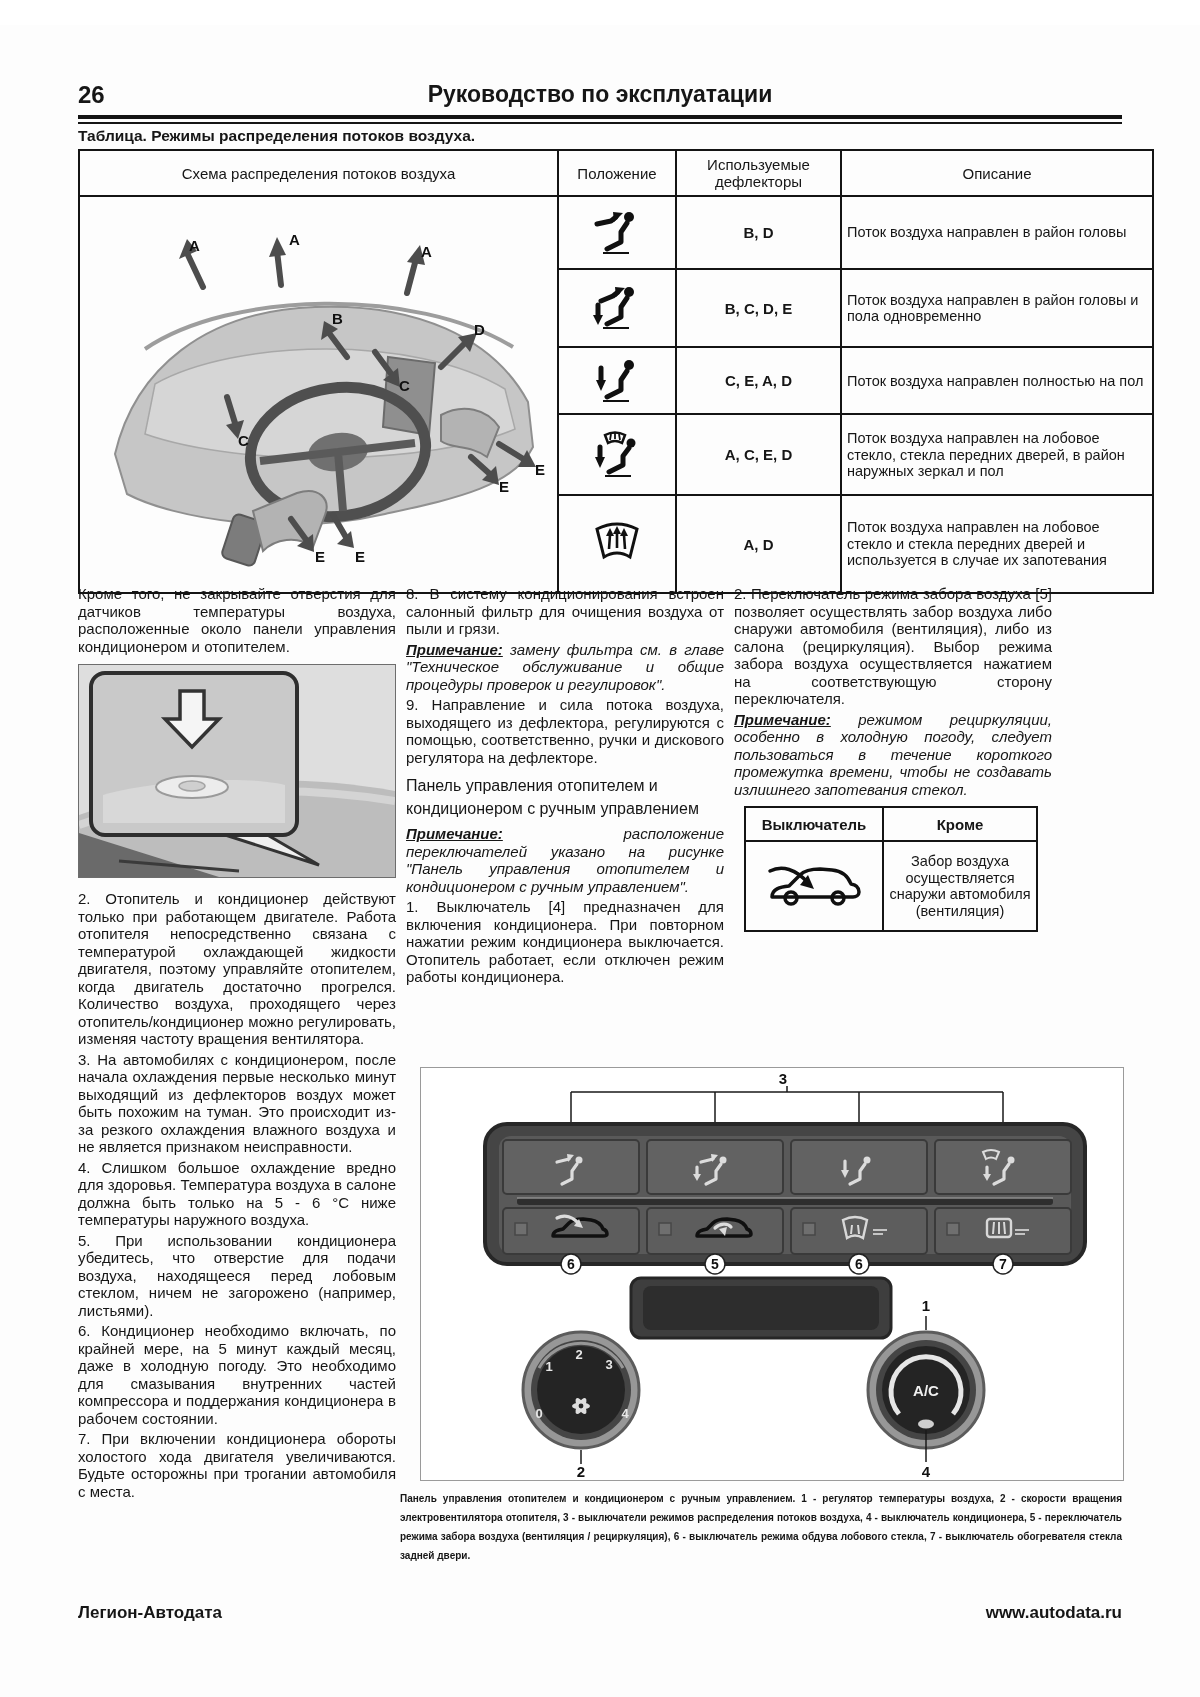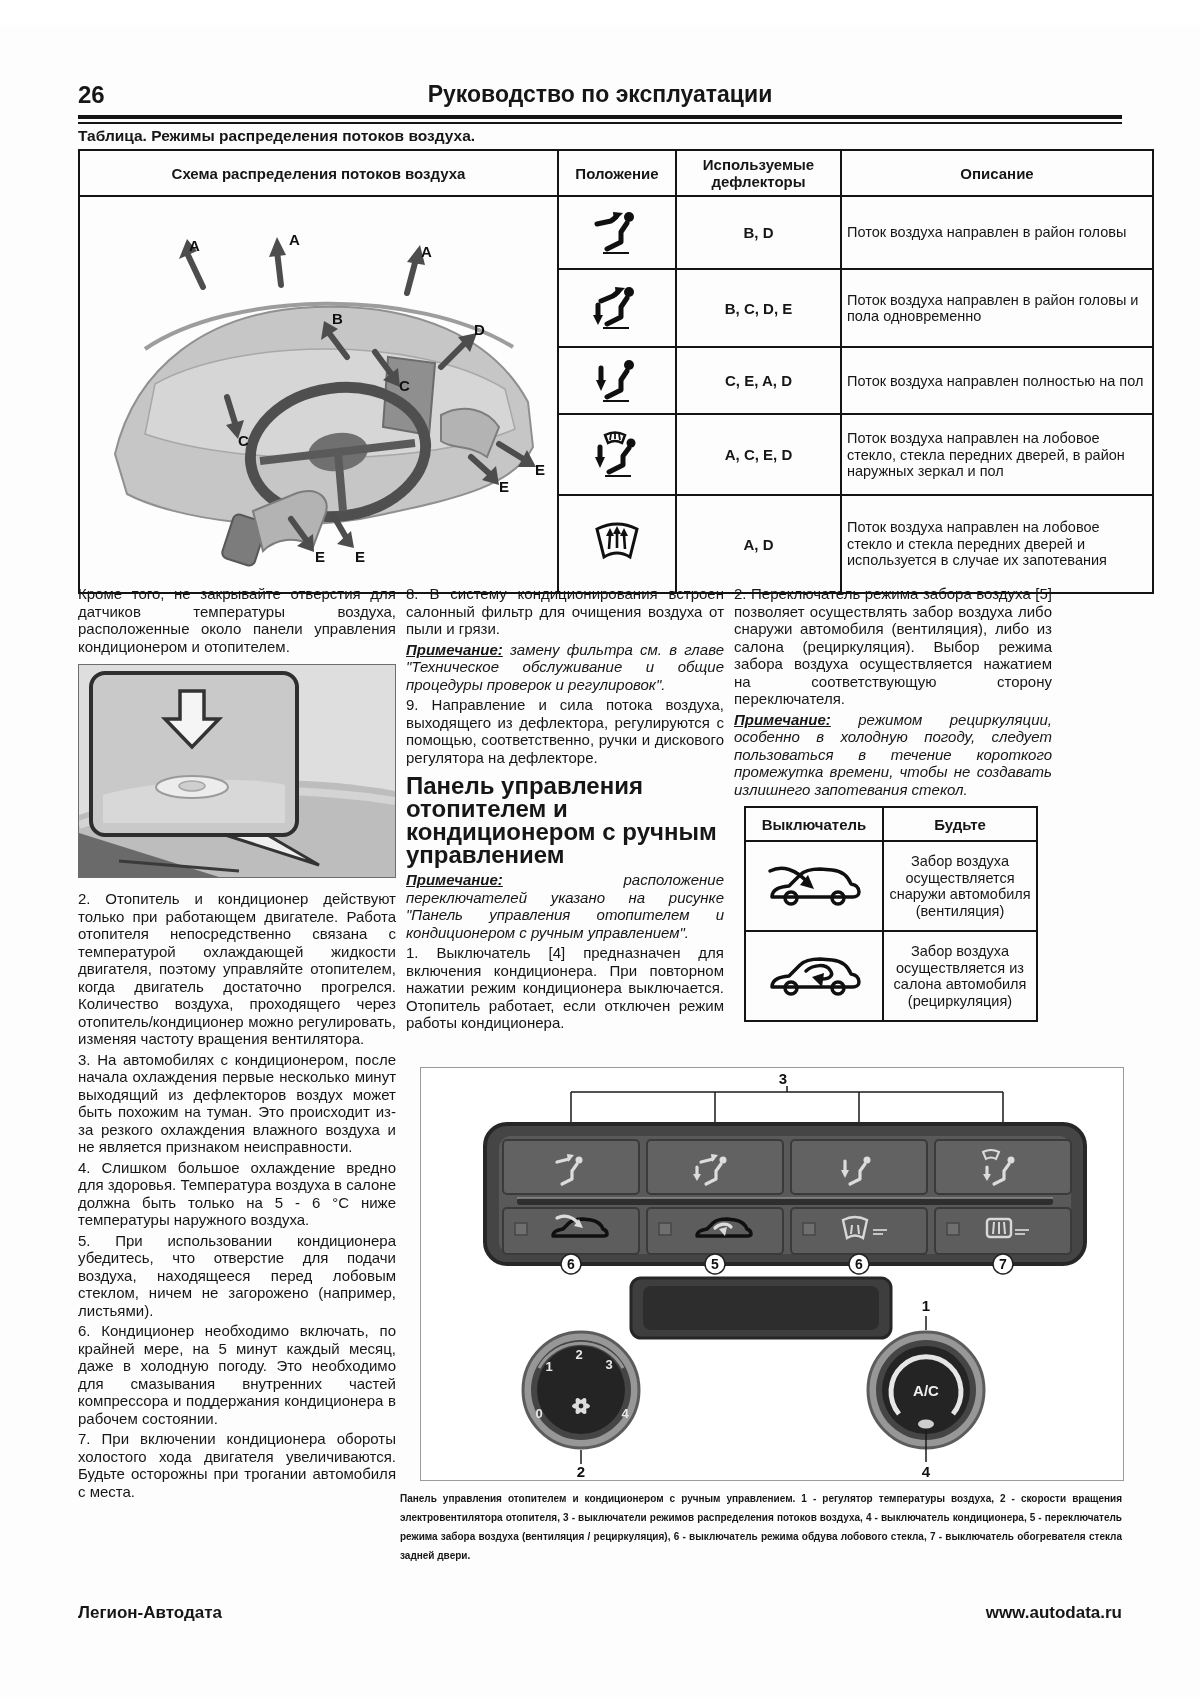--- a/index.html
+++ b/index.html
@@ -8,34 +8,34 @@
   
   .hdr-num{position:absolute;left:78px;top:56px;font-size:24px;font-weight:bold;}
   .hdr-title{position:absolute;left:78px;top:56px;width:1044px;text-align:center;
              font-size:23px;font-weight:bold;}
   .hdr-rule{position:absolute;left:78px;top:90px;width:1044px;height:3px;
             border-top:4px solid #141414;border-bottom:2px solid #141414;}
   .tbl-caption{position:absolute;left:78px;top:102px;font-size:15.5px;font-weight:bold;}
   
   .main-table{position:absolute;left:78px;top:124px;width:1044px;border-collapse:collapse;table-layout:fixed;}
   .main-table th,.main-table td{border:2px solid #141414;padding:2px 5px;vertical-align:middle;}
-  .main-table th{font-size:15px;font-weight:bold;text-align:center;height:40px;line-height:17px;}
+  .main-table th{font-size:15px;font-weight:normal;text-align:center;height:40px;line-height:17px;}
   .c-scheme{width:467px;} .c-pos{width:106px;} .c-defl{width:153px;} .c-desc{width:300px;}
   .defl-cell{font-size:15px;font-weight:bold;text-align:center;}
   .desc-cell{font-size:14.5px;line-height:16.5px;text-align:left;border-radius:15px;}
   .pos-cell{text-align:center;}
   .diagram-cell{padding:0;position:relative;}
   .r1{height:72px;} .r2{height:77px;padding-left:12px;} .r3{height:66px;} .r4{height:80px;} .r5{height:96px;}
   
   .col{position:absolute;top:560px;width:318px;}
   .col-left{left:78px;} .col-mid{left:406px;} .col-right{left:734px;}
   .col p{font-size:15px;line-height:17.5px;text-align:justify;margin:0 0 3px 0;}
   .note{font-style:italic;}
   .note-label{font-style:italic;text-decoration:underline;font-weight:bold;}
-  .sec-heading{font-size:24px;line-height:23px;font-weight:bold;margin:8px 0 5px 0;text-align:left;}
+  .sec-heading{font-size:16px;line-height:23px;font-weight:normal;margin:8px 0 5px 0;text-align:left;}
   .sensor-fig{margin:6px 0 8px 0;border:1px solid #6d6d6d;width:316px;height:212px;background:#e4e4e4;}
   
   .mode-table{border-collapse:collapse;margin:8px 0 0 10px;width:294px;table-layout:fixed;padding-left:34px;}
   .mode-table th,.mode-table td{border:2px solid #141414;padding:2px 4px;}
   .mode-table th{font-size:15px;font-weight:bold;text-align:center;height:28px;}
   .mt-switch{width:128px;text-align:center;}
   .mt-mode{font-size:14.5px;line-height:16.5px;text-align:center;}
   .mt-row{height:90px;}
   
   .panel-fig{position:absolute;left:420px;top:1042px;width:702px;height:412px;
@@ -231,45 +231,33 @@
     <p>1. Выключатель [4] предназначен для включения кондиционера. При повторном нажатии режим кондиционера выключается. Отопитель работает, если отключен режим работы кондиционера.</p>
   </div>
 
   <div class="col col-right">
     <p>2. Переключатель режима забора воздуха [5] позволяет осуществлять забор воздуха либо снаружи автомобиля (вентиляция), либо из салона (рециркуляция). Выбор режима забора воздуха осуществляется нажатием на соответствующую сторону переключателя.</p>
     <p class="note"><span class="note-label">Примечание:</span><span> режимом рециркуляции, особенно в холодную погоду, следует пользоваться в течение короткого промежутка времени, чтобы не создавать излишнего запотевания стекол.</span></p>
     <table class="mode-table">
       <tbody>
           <tr>
         <th class="mt-switch">Выключатель</th>
-        <th>Будьте</th>
+        <th>Кроме</th>
       </tr>
       <tr class="mt-row">
         <td class="mt-switch">
           <svg width="100" height="54" viewBox="0 0 100 54">
             <path class="caricon" d="M8 40 C8 32 16 30 25 29 L36 18 C40 14 48 12 56 12 L68 13 C78 14 84 19 87 27 C93 28 95 31 95 35 C95 38 92 40 89 40 Z"></path>
             <circle class="caricon" cx="27" cy="41" r="6" fill="#ffffff"></circle>
             <circle class="caricon" cx="74" cy="41" r="6" fill="#ffffff"></circle>
             <path class="caricon" d="M6 14 C18 8 32 12 44 26" stroke-width="4"></path>
             <polygon class="picto-fill" points="36,28 50,32 44,18"></polygon>
           </svg>
         </td>
         <td class="mt-mode">Забор воздуха осуществляется снаружи автомобиля (вентиляция)</td>
-      </tr>
-      <tr class="mt-row">
-        <td class="mt-switch">
-          <svg width="100" height="54" viewBox="0 0 100 54">
-            <path class="caricon" d="M8 40 C8 32 16 30 25 29 L36 18 C40 14 48 12 56 12 L68 13 C78 14 84 19 87 27 C93 28 95 31 95 35 C95 38 92 40 89 40 Z"></path>
-            <circle class="caricon" cx="27" cy="41" r="6" fill="#ffffff"></circle>
-            <circle class="caricon" cx="74" cy="41" r="6" fill="#ffffff"></circle>
-            <path class="caricon" d="M42 24 C50 17 62 17 66 23 C70 28 66 32 58 32" stroke-width="4"></path>
-            <polygon class="picto-fill" points="60,26 58,40 48,30"></polygon>
-          </svg>
-        </td>
-        <td class="mt-mode">Забор воздуха осуществляется из салона автомобиля (рециркуляция)</td>
       </tr>
     </tbody>
       </table>
   </div>
 
   <div class="panel-fig">
     <svg width="700" height="410" viewBox="0 0 700 410">
 
       <text class="pnl-out" x="362" y="16" text-anchor="middle">3</text>
       <path d="M150,24 L582,24 M150,24 L150,54 M294,24 L294,54 M438,24 L438,54 M582,24 L582,54 M366,24 L366,18" stroke="#1a1a1a" stroke-width="1.5" fill="none"></path>

